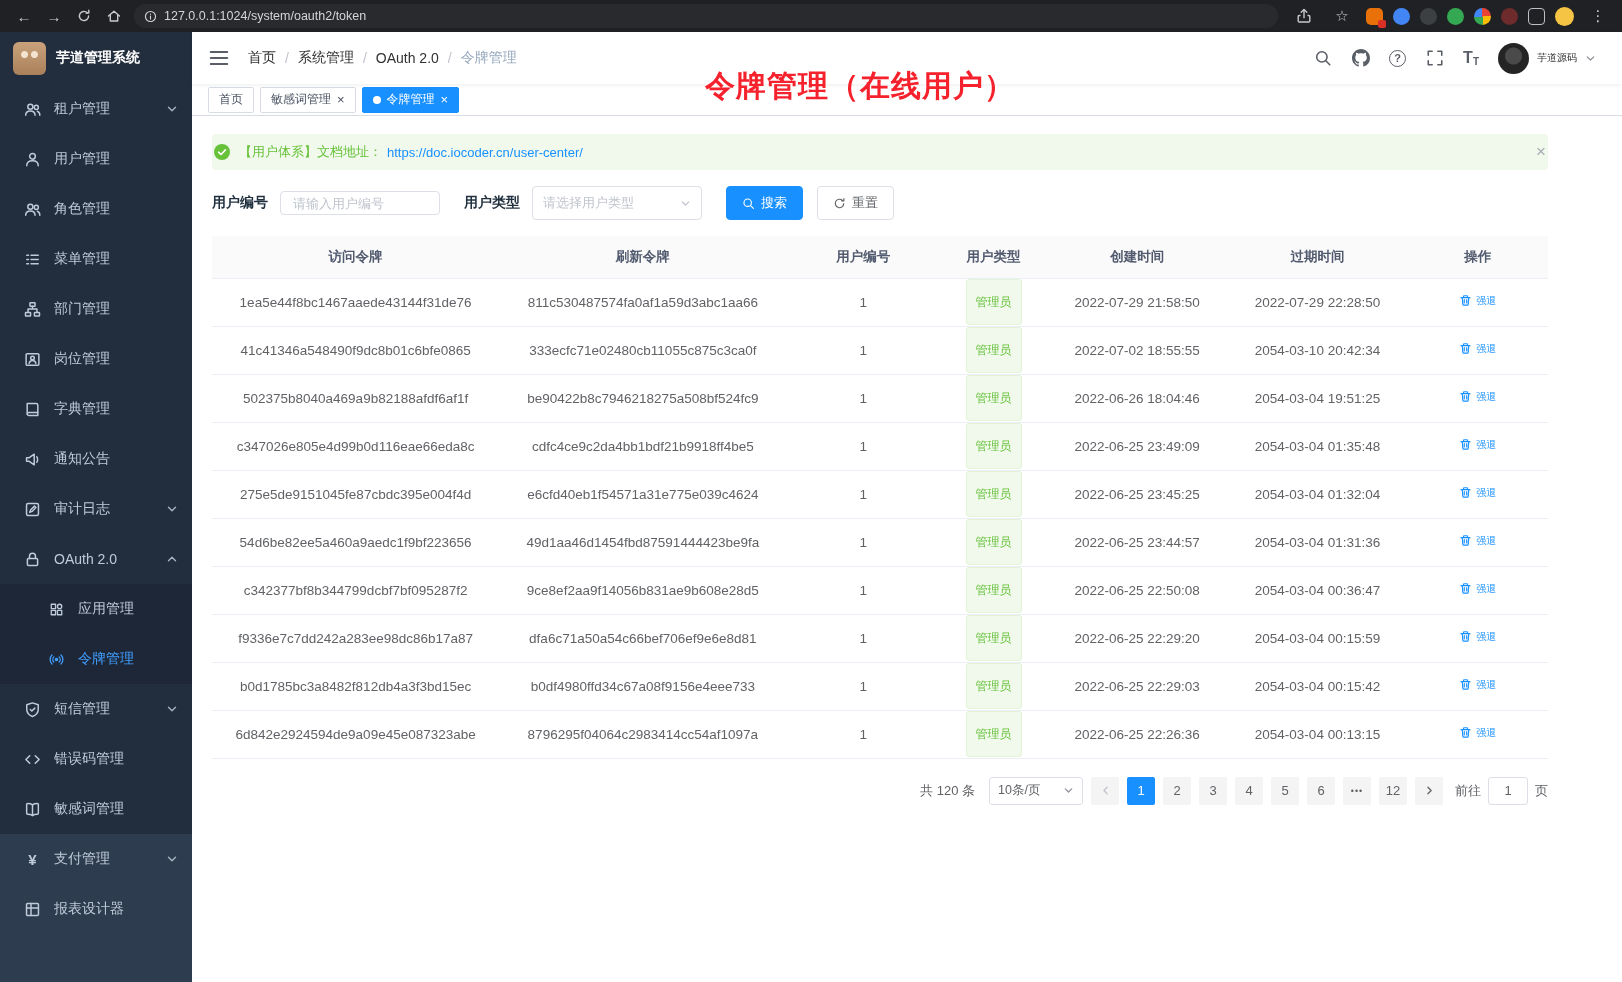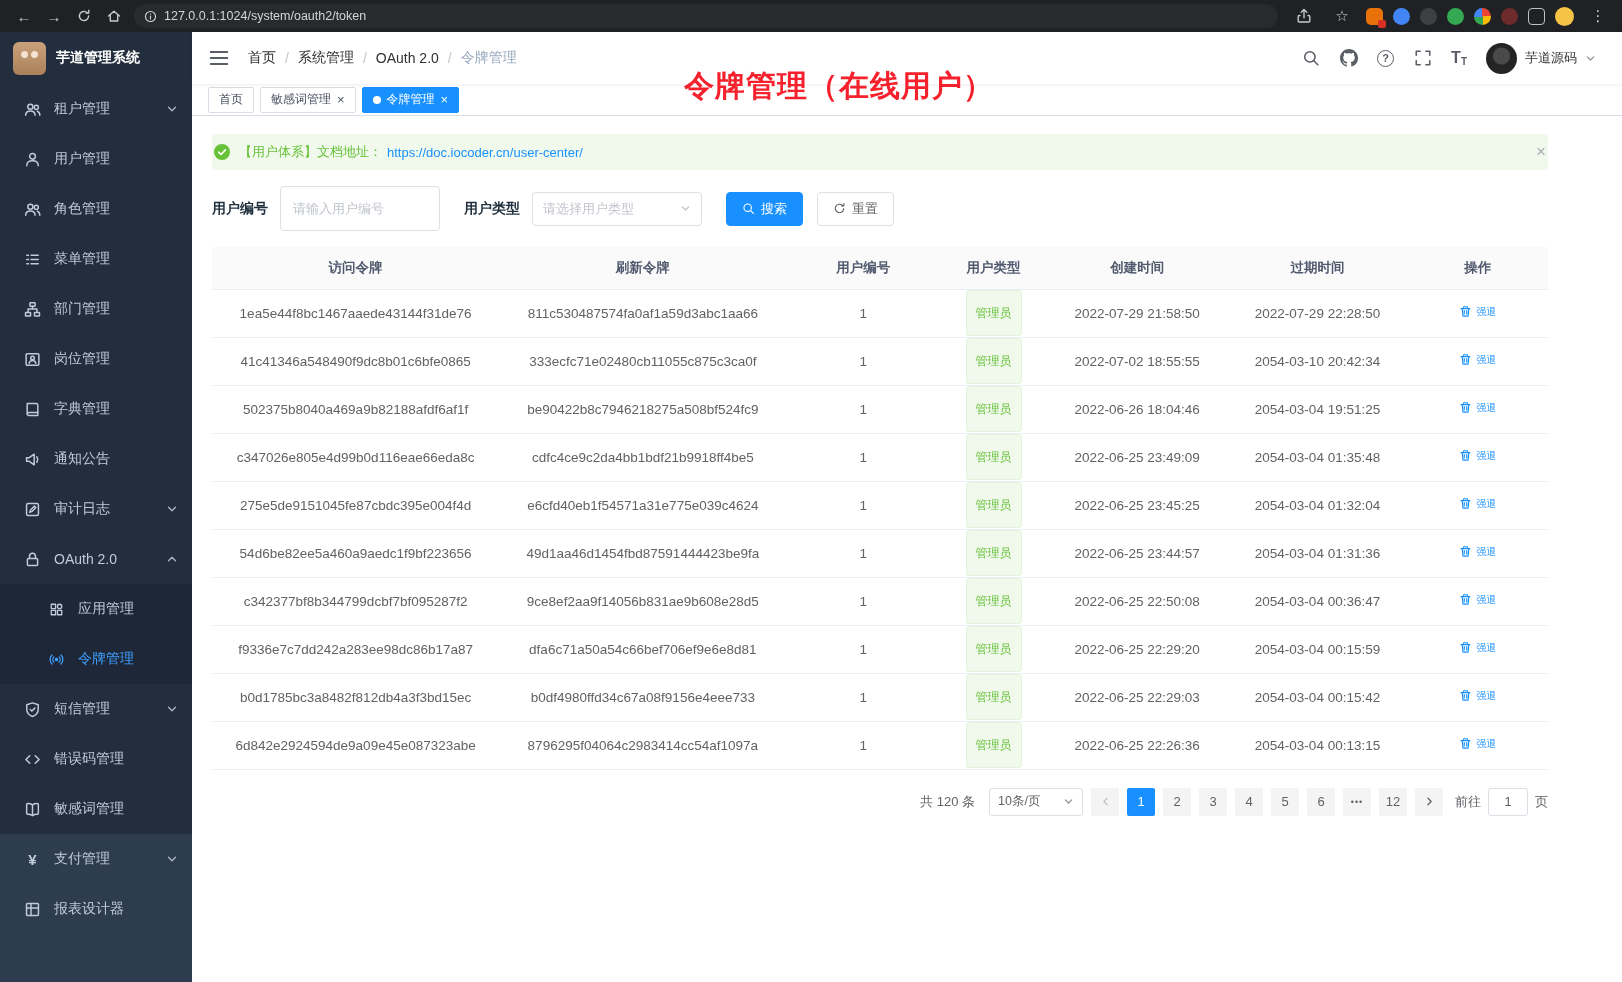--- a/index.html
+++ b/index.html
@@ -46,21 +46,21 @@
   .breadcrumb .sep { color:#c0c4cc; }
   .breadcrumb .current { color:#97a8be; }
   .nav-tools { margin-left:auto; display:flex; align-items:center; gap:19px; color:#5a5e66; }
   .tool-icon { width:19px; height:19px; cursor:pointer; display:flex; align-items:center; justify-content:center; }
   .tool-icon svg { width:18px; height:18px; }
   .help-circle { width:17px; height:17px; border:1.6px solid #5a5e66; border-radius:50%; font-size:11px; font-weight:700; display:flex; align-items:center; justify-content:center; cursor:pointer; }
   .font-size-ic { font-weight:700; font-size:16px; cursor:pointer; display:flex; align-items:flex-end; }
   .font-size-ic .small-t { font-size:10px; }
   .user-chip { display:flex; align-items:center; gap:8px; cursor:pointer; }
   .nav-avatar { width:31px; height:31px; border-radius:50%; background:radial-gradient(circle at 50% 42%, #4a4a4a 0 8px, #242424 9px); }
-  .user-name { font-size:13px; color:#303133; }
+  .user-name { font-size:10px; color:#303133; }
   .caret { width:11px; height:11px; color:#909399; }
 
   
   .tabbar { height:32px; display:flex; align-items:center; gap:6px; padding:0 16px; border-bottom:1px solid #d8dce5; background:#fff; position:relative; z-index:1; }
   .tag-item { height:26px; display:inline-flex; align-items:center; gap:6px; padding:0 10px; border:1px solid #d8dce5; background:#fff; color:#495060; font-size:12px; cursor:pointer; border-radius:2px; }
   .tag-item.active { background:#1890ff; border-color:#1890ff; color:#fff; }
   .tag-dot { width:8px; height:8px; border-radius:50%; background:#fff; }
   .tag-close { font-size:13px; line-height:1; }
 
   
@@ -68,21 +68,21 @@
 
   .alert { height:36px; background:#f0f9eb; border-radius:4px; display:flex; align-items:center; padding:0 2px; font-size:13px; margin-top:6px; }
   .alert-check { width:16px; height:16px; flex-shrink:0; }
   .alert-text { color:#67c23a; margin-left:9px; }
   .alert-link { color:#1890ff; margin-left:5px; text-decoration:none; cursor:pointer; }
   .alert-close { margin-left:auto; color:#a8abb2; font-size:17px; cursor:pointer; }
 
   .filter-bar { display:flex; align-items:center; margin-top:16px; font-size:14px; }
   .f-label { font-weight:700; color:#1f2f3d; margin-right:12px; }
   .f-label2 { margin-left:24px; }
-  .f-input { width:160px; height:45px; border:1px solid #dcdfe6; border-radius:4px; padding:0 12px; font-size:13px; color:#606266; font-family:inherit; outline:none; }
+  .f-input { width:160px; height:24px; border:1px solid #dcdfe6; border-radius:4px; padding:0 12px; font-size:13px; color:#606266; font-family:inherit; outline:none; }
   .f-input::placeholder { color:#bfc4cc; }
   .f-select { width:170px; height:34px; border:1px solid #dcdfe6; border-radius:4px; display:flex; align-items:center; justify-content:space-between; padding:0 10px; color:#c0c4cc; font-size:13px; cursor:pointer; }
   .f-select .caret { color:#c0c4cc; }
   .btn { height:34px; border-radius:4px; font-size:13px; display:inline-flex; align-items:center; gap:6px; padding:0 15px; cursor:pointer; font-family:inherit; }
   .btn svg { width:13px; height:13px; }
   .btn-primary { margin-left:24px; background:#1890ff; border:1px solid #1890ff; color:#fff; }
   .btn-plain { margin-left:14px; background:#fff; border:1px solid #dcdfe6; color:#606266; }
 
   table.grid { width:100%; border-collapse:collapse; table-layout:fixed; margin-top:16px; font-size:13.5px; color:#606266; }
   .grid th { height:42px; background:#fafafa; color:#515a6e; font-weight:700; font-size:13.5px; border-bottom:1px solid #ebeef5; text-align:center; }
@@ -96,21 +96,21 @@
   .pg-total { margin-right:6px; }
   .pg-size { width:94px; height:28px; border:1px solid #dcdfe6; border-radius:3px; display:flex; align-items:center; justify-content:space-between; padding:0 8px; font-size:12.5px; cursor:pointer; }
   .pg-btn { min-width:28px; height:28px; padding:0 4px; background:#f4f4f5; border-radius:2px; display:flex; align-items:center; justify-content:center; cursor:pointer; font-size:13px; color:#606266; }
   .pg-btn svg { width:11px; height:11px; }
   .pg-btn.active { background:#1890ff; color:#fff; }
   .pg-btn.disabled { color:#c0c4cc; cursor:default; }
   .pg-goto { display:flex; align-items:center; gap:7px; margin-left:4px; }
   .pg-input { width:40px; height:28px; border:1px solid #dcdfe6; border-radius:3px; text-align:center; font-size:13px; color:#606266; outline:none; font-family:inherit; }
 
   
-  .annotation { position:absolute; left:684px; top:66px; font-size:30px; font-weight:700; color:#f5222d; z-index:50; letter-spacing:1px; }
+  .annotation { position:absolute; left:705px; top:66px; font-size:30px; font-weight:700; color:#f5222d; z-index:50; letter-spacing:1px; }
 </style>
 </head>
 <body>
 
 <div class="browser-bar">
   <span class="nav-icon">←</span>
   <span class="nav-icon">→</span>
   <span class="nav-icon">
     <svg class="stroke-ic" viewBox="0 0 16 16">
         <path d="M12.6 8a4.6 4.6 0 1 1-1.3-3.2"></path>

